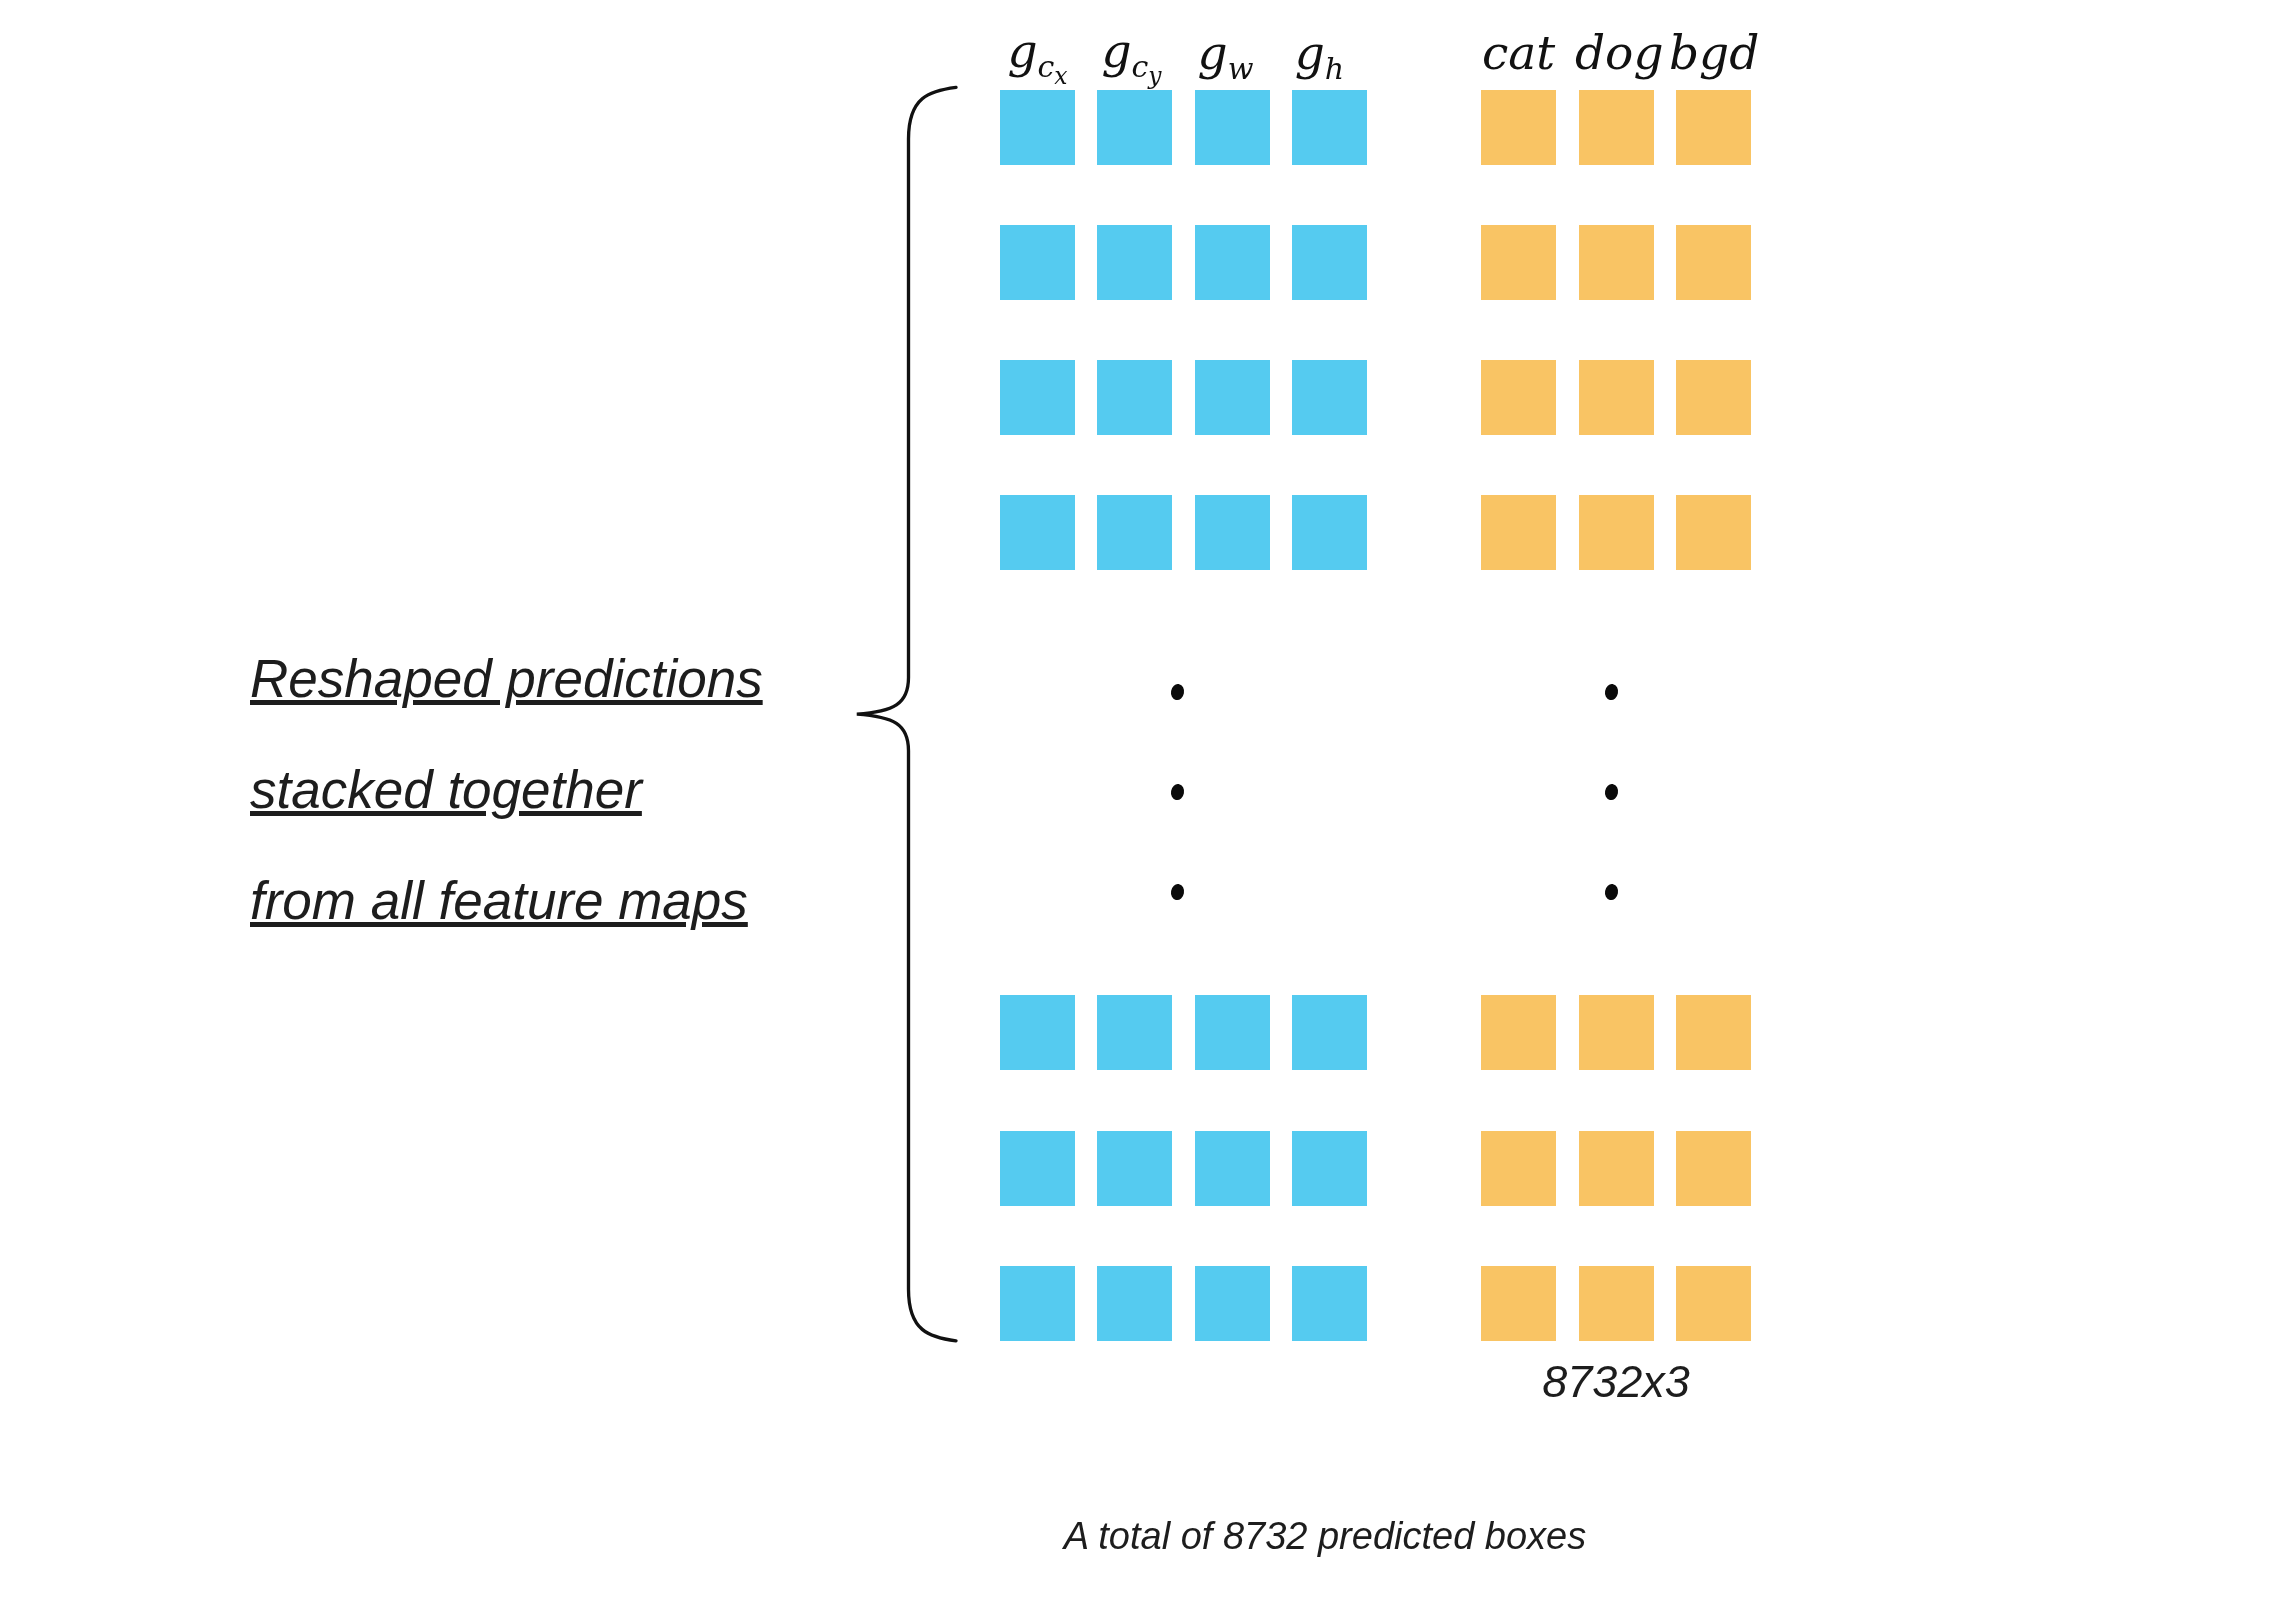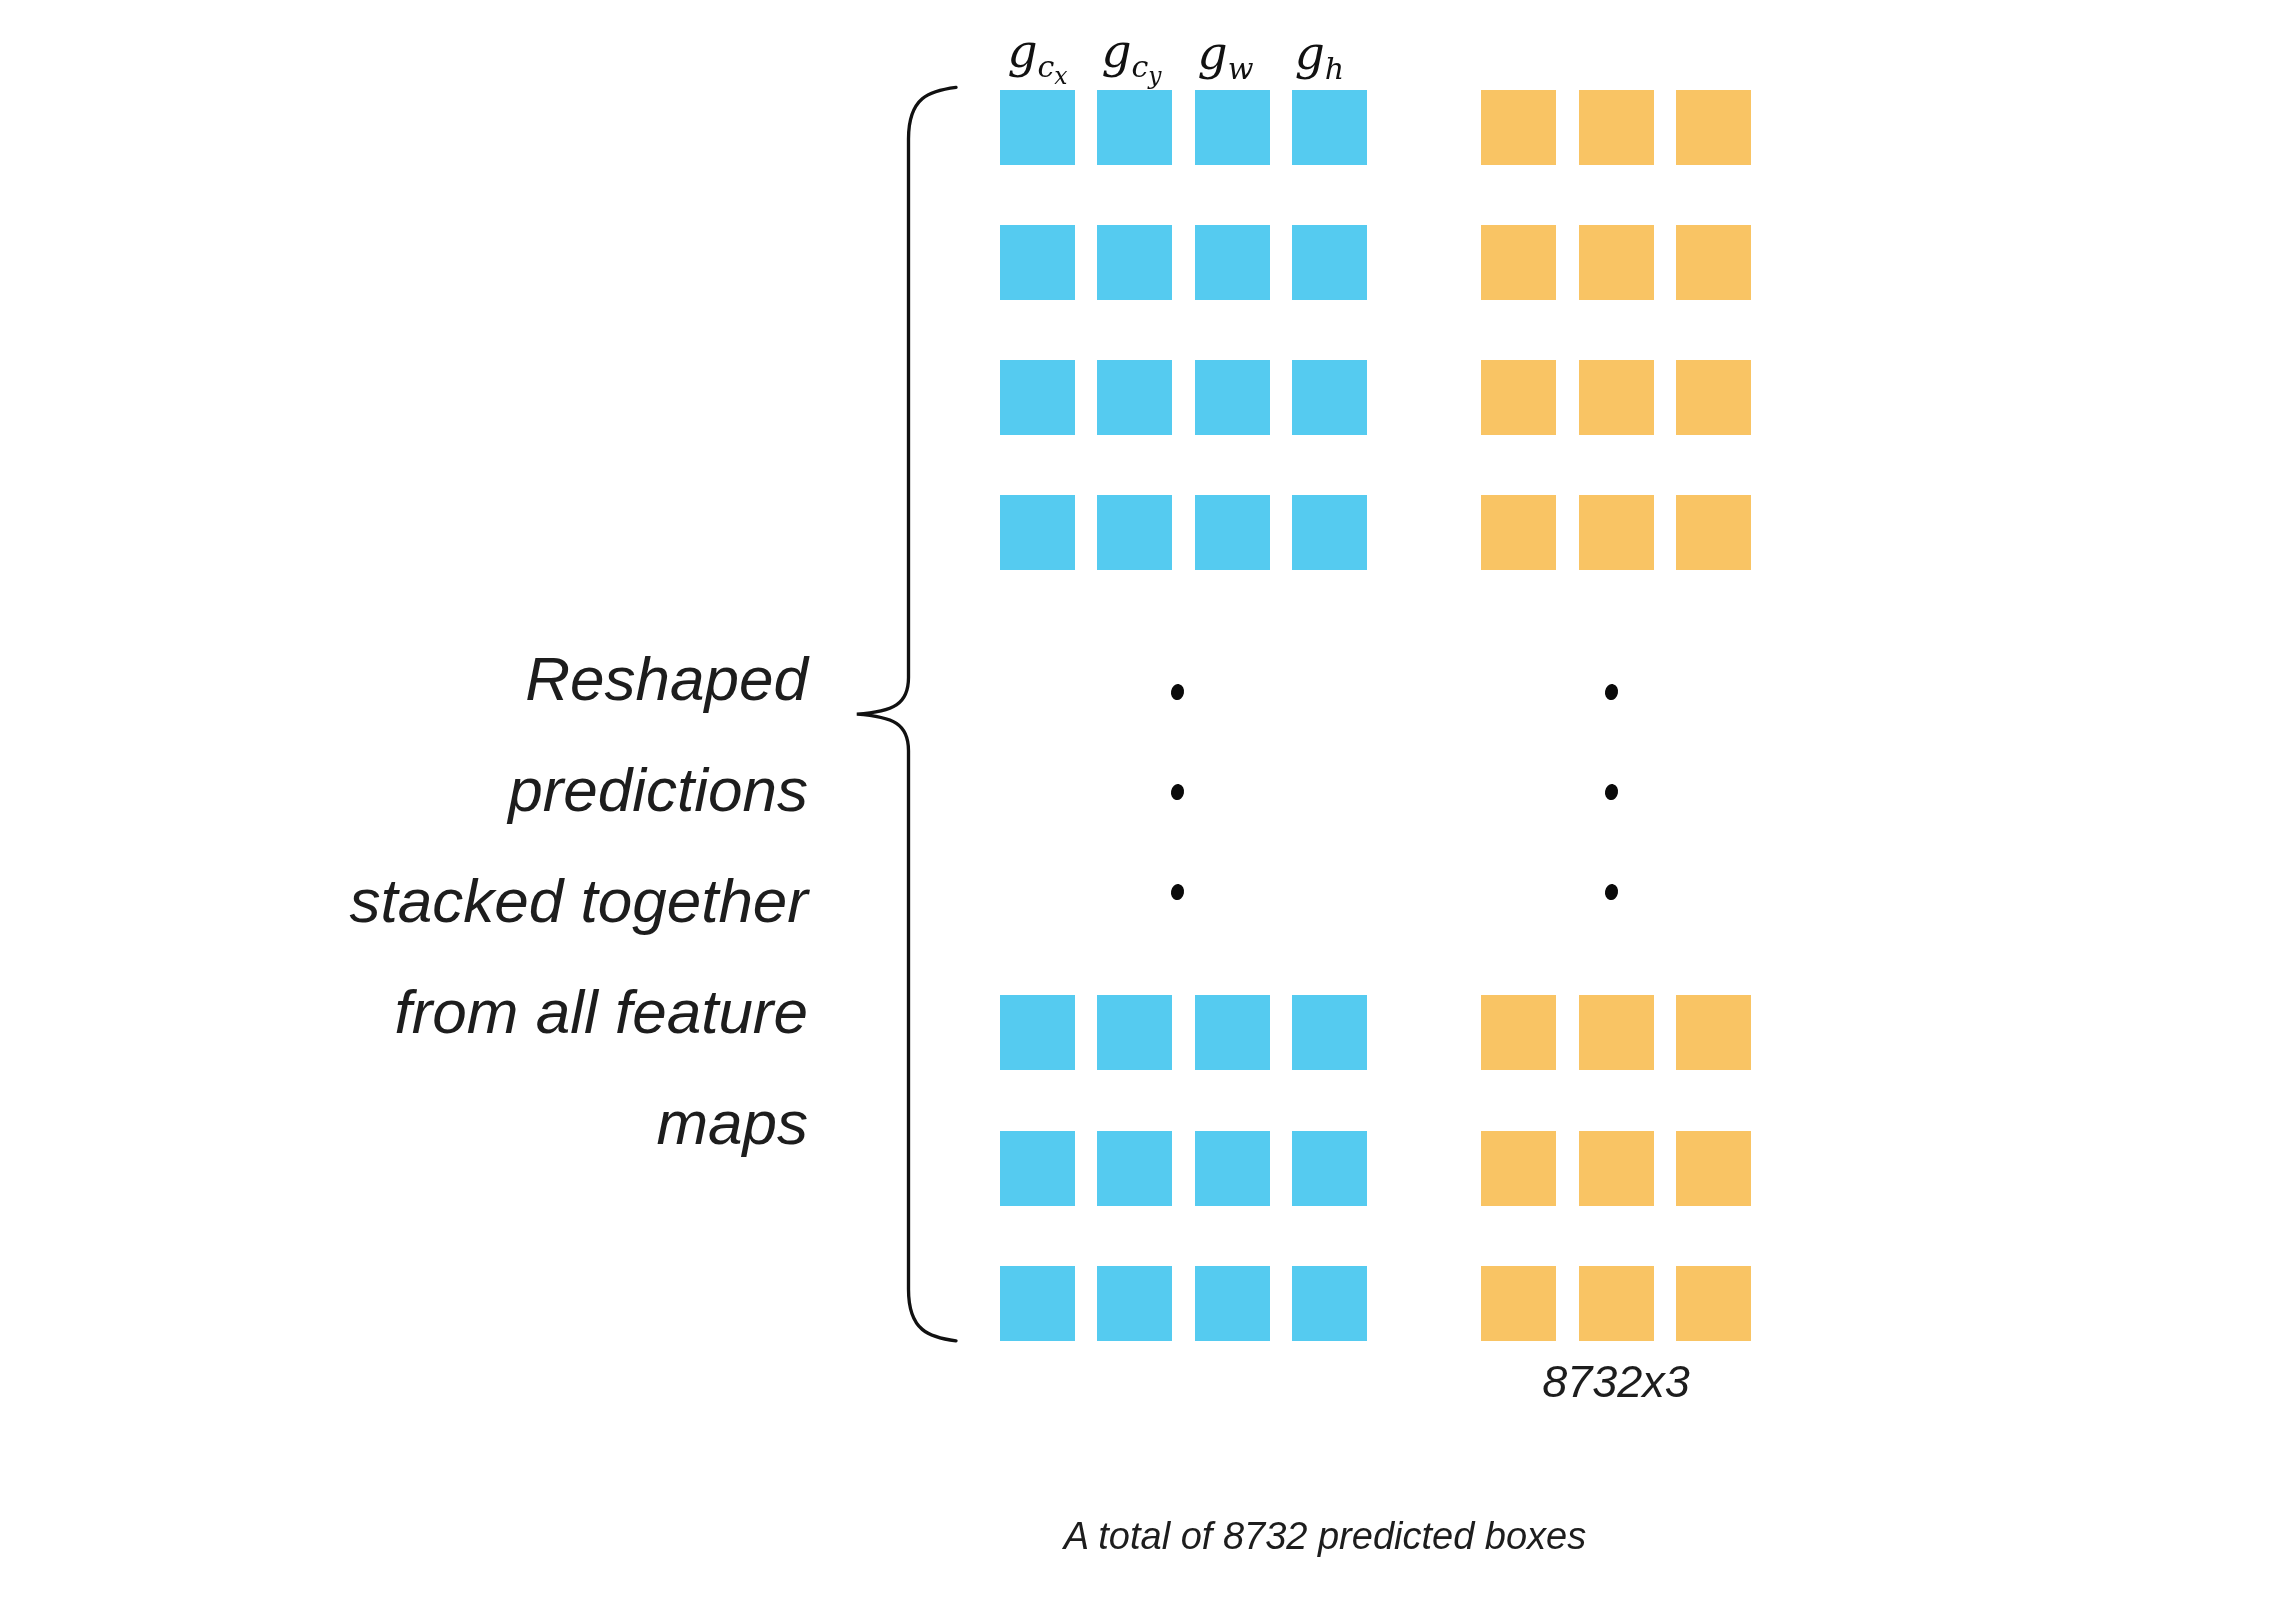--- a/index.html
+++ b/index.html
@@ -13,26 +13,27 @@
     height: 1600px;
     background: #ffffff;
     overflow: hidden;
     font-family: "Liberation Sans", sans-serif;
   }
   .side-text {
     position: absolute;
     left: 250px;
     top: 623px;
     width: 558px;
-    text-align: right;
+    text-align: left;
     font-style: italic;
-    font-size: 62px;
+    font-size: 53px;
     line-height: 111px;
     color: #1d1d1d;
     letter-spacing: 0px;
+    text-decoration: underline;
   }
   .brace {
     position: absolute;
     left: 850px;
     top: 79px;
     width: 117px;
     height: 1271px;
   }
   .headers {
     position: absolute;
@@ -114,20 +115,25 @@
              L 70,1452
              C 70,1502 95,1510 127,1514" fill="none" stroke="#111111" stroke-width="4" stroke-linecap="round"></path>
   </svg>
 
   <div id="loc-headers" class="headers" style="left:1000px">
       <span class="hdr">g<sub>c<sub>x</sub></sub></span>
       <span class="hdr">g<sub>c<sub>y</sub></sub></span>
       <span class="hdr">g<sub>w</sub></span>
       <span class="hdr">g<sub>h</sub></span>
     </div>
+  <div id="cls-headers" class="headers" style="left:1481px">
+      <span class="hdr">cat</span>
+      <span class="hdr">dog</span>
+      <span class="hdr">bgd</span>
+    </div>
 
   <div id="grids">
       <div class="cell" style="left: 1000px; top: 90px; background: rgb(85, 203, 240);"></div>
       <div class="cell" style="left: 1097px; top: 90px; background: rgb(85, 203, 240);"></div>
       <div class="cell" style="left: 1195px; top: 90px; background: rgb(85, 203, 240);"></div>
       <div class="cell" style="left: 1292px; top: 90px; background: rgb(85, 203, 240);"></div>
       <div class="cell" style="left: 1000px; top: 225px; background: rgb(85, 203, 240);"></div>
       <div class="cell" style="left: 1097px; top: 225px; background: rgb(85, 203, 240);"></div>
       <div class="cell" style="left: 1195px; top: 225px; background: rgb(85, 203, 240);"></div>
       <div class="cell" style="left: 1292px; top: 225px; background: rgb(85, 203, 240);"></div>

